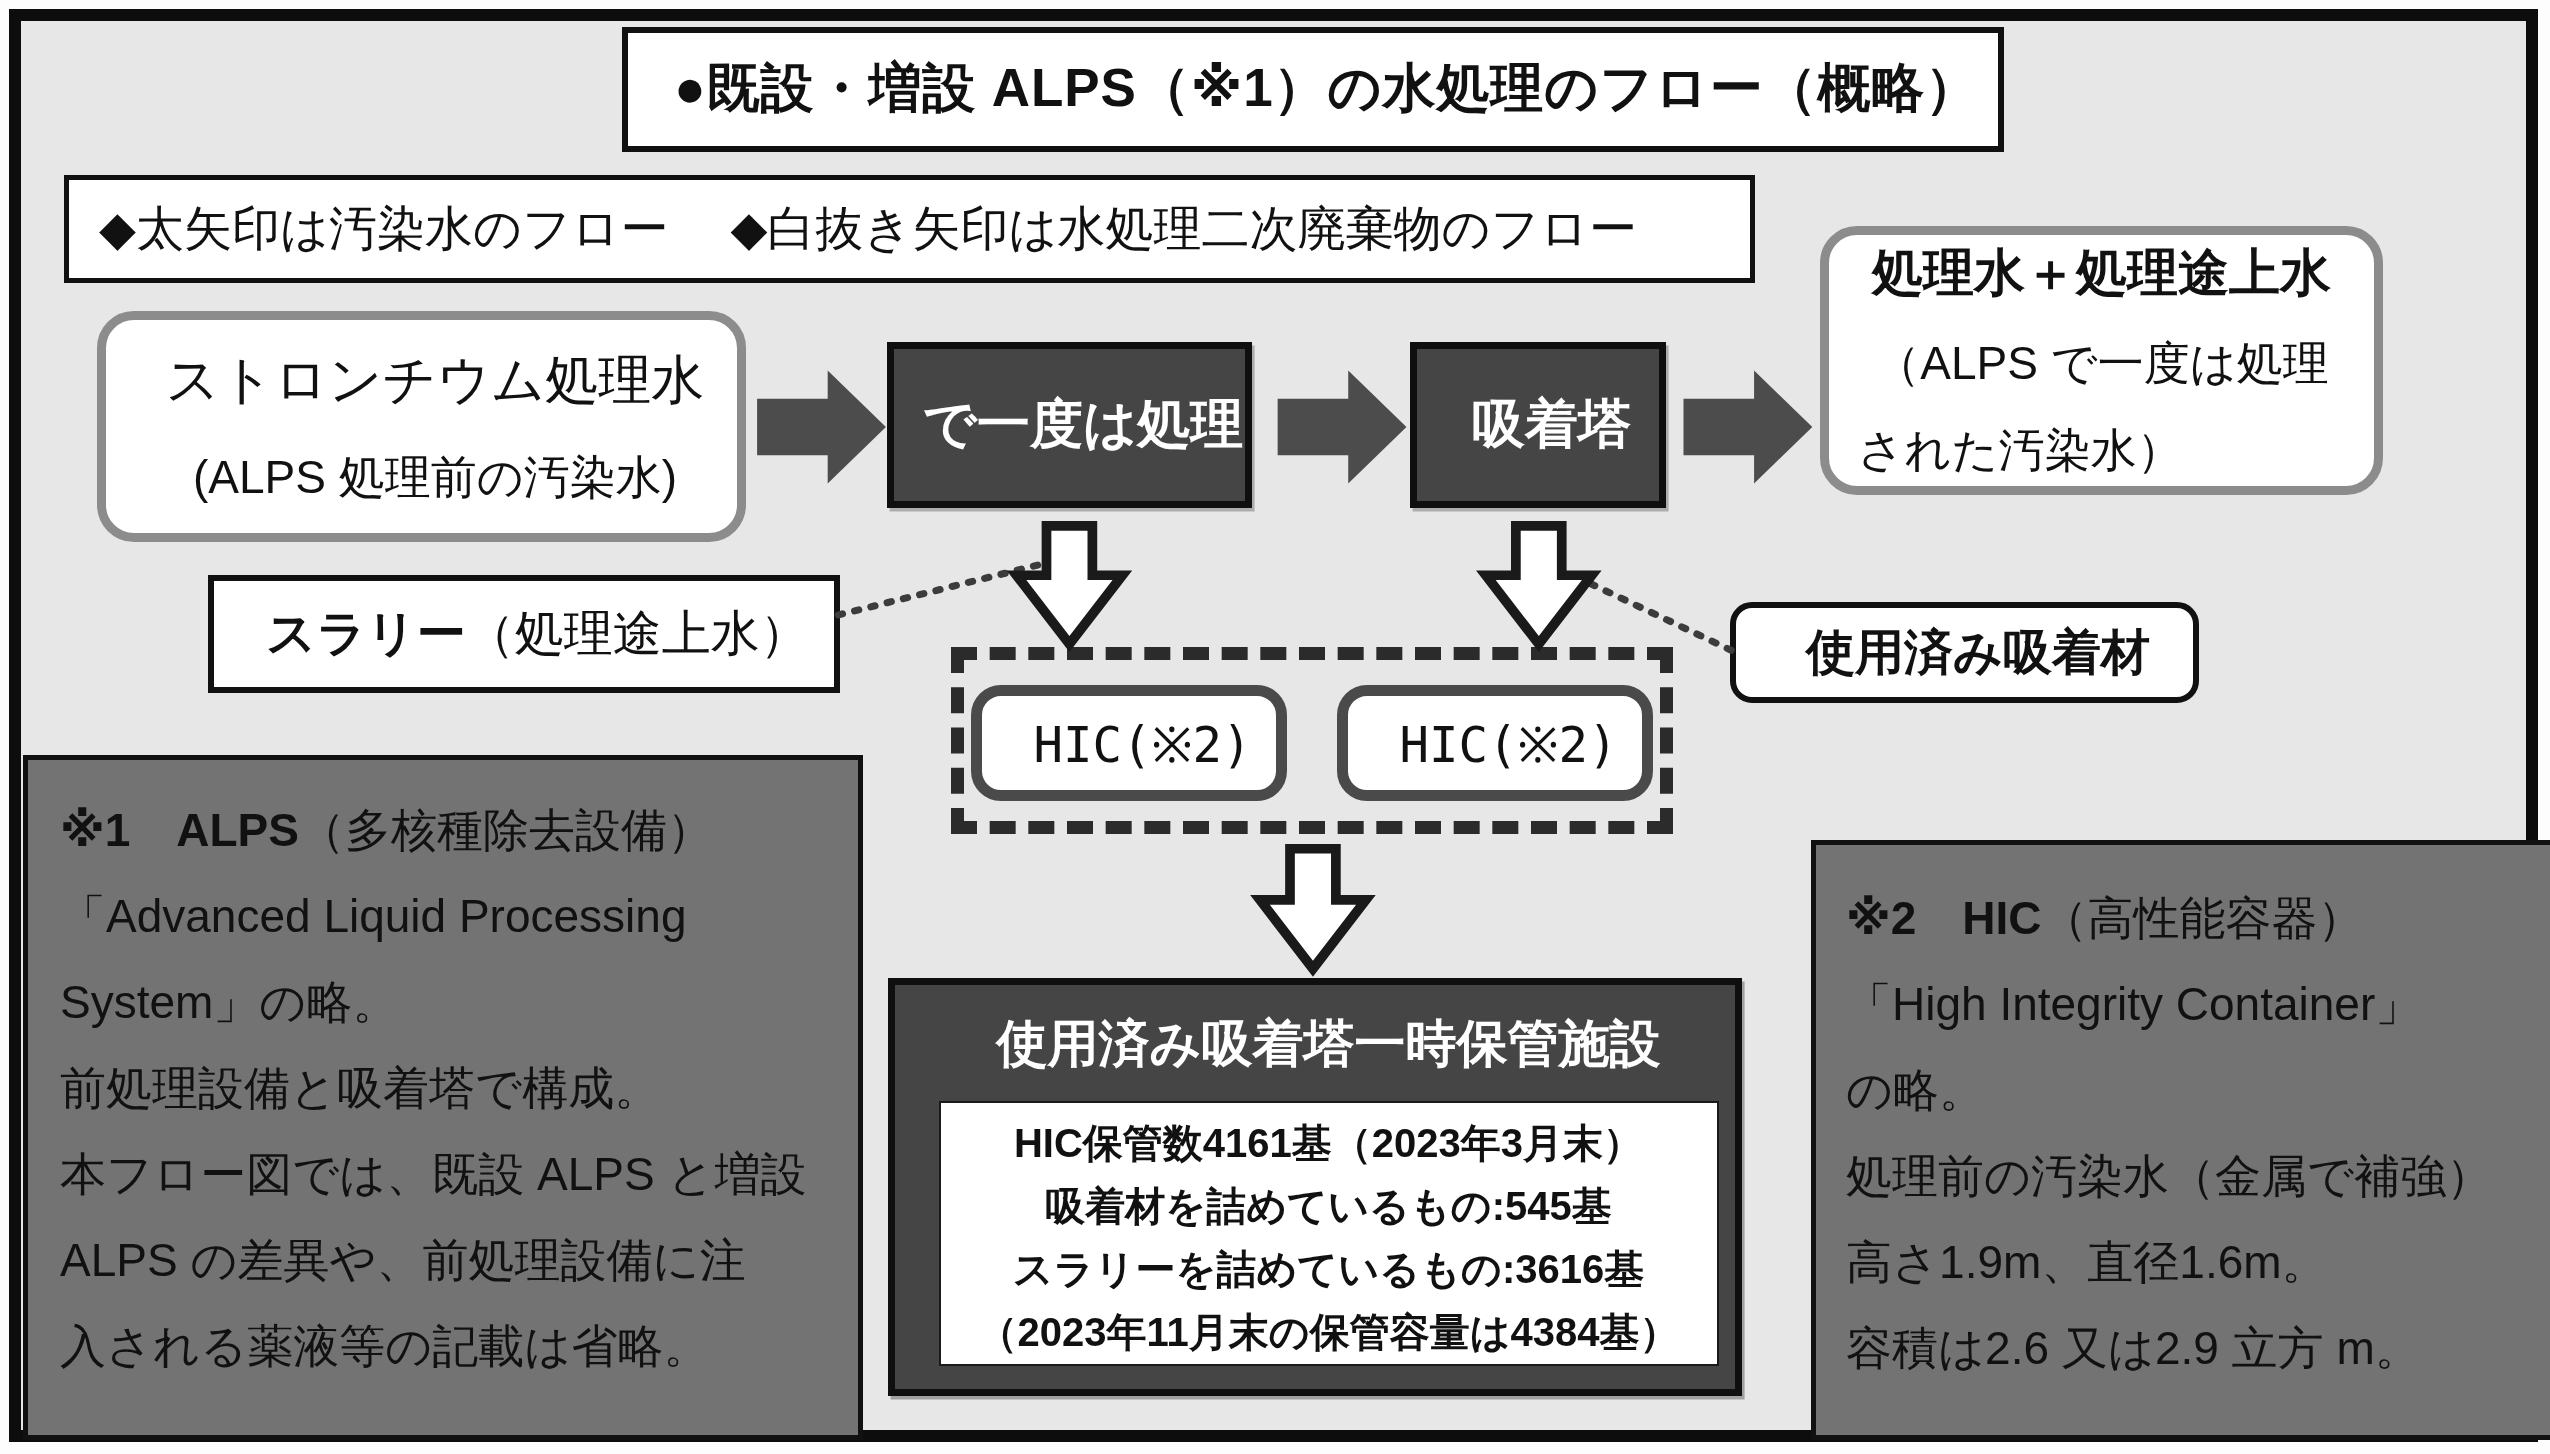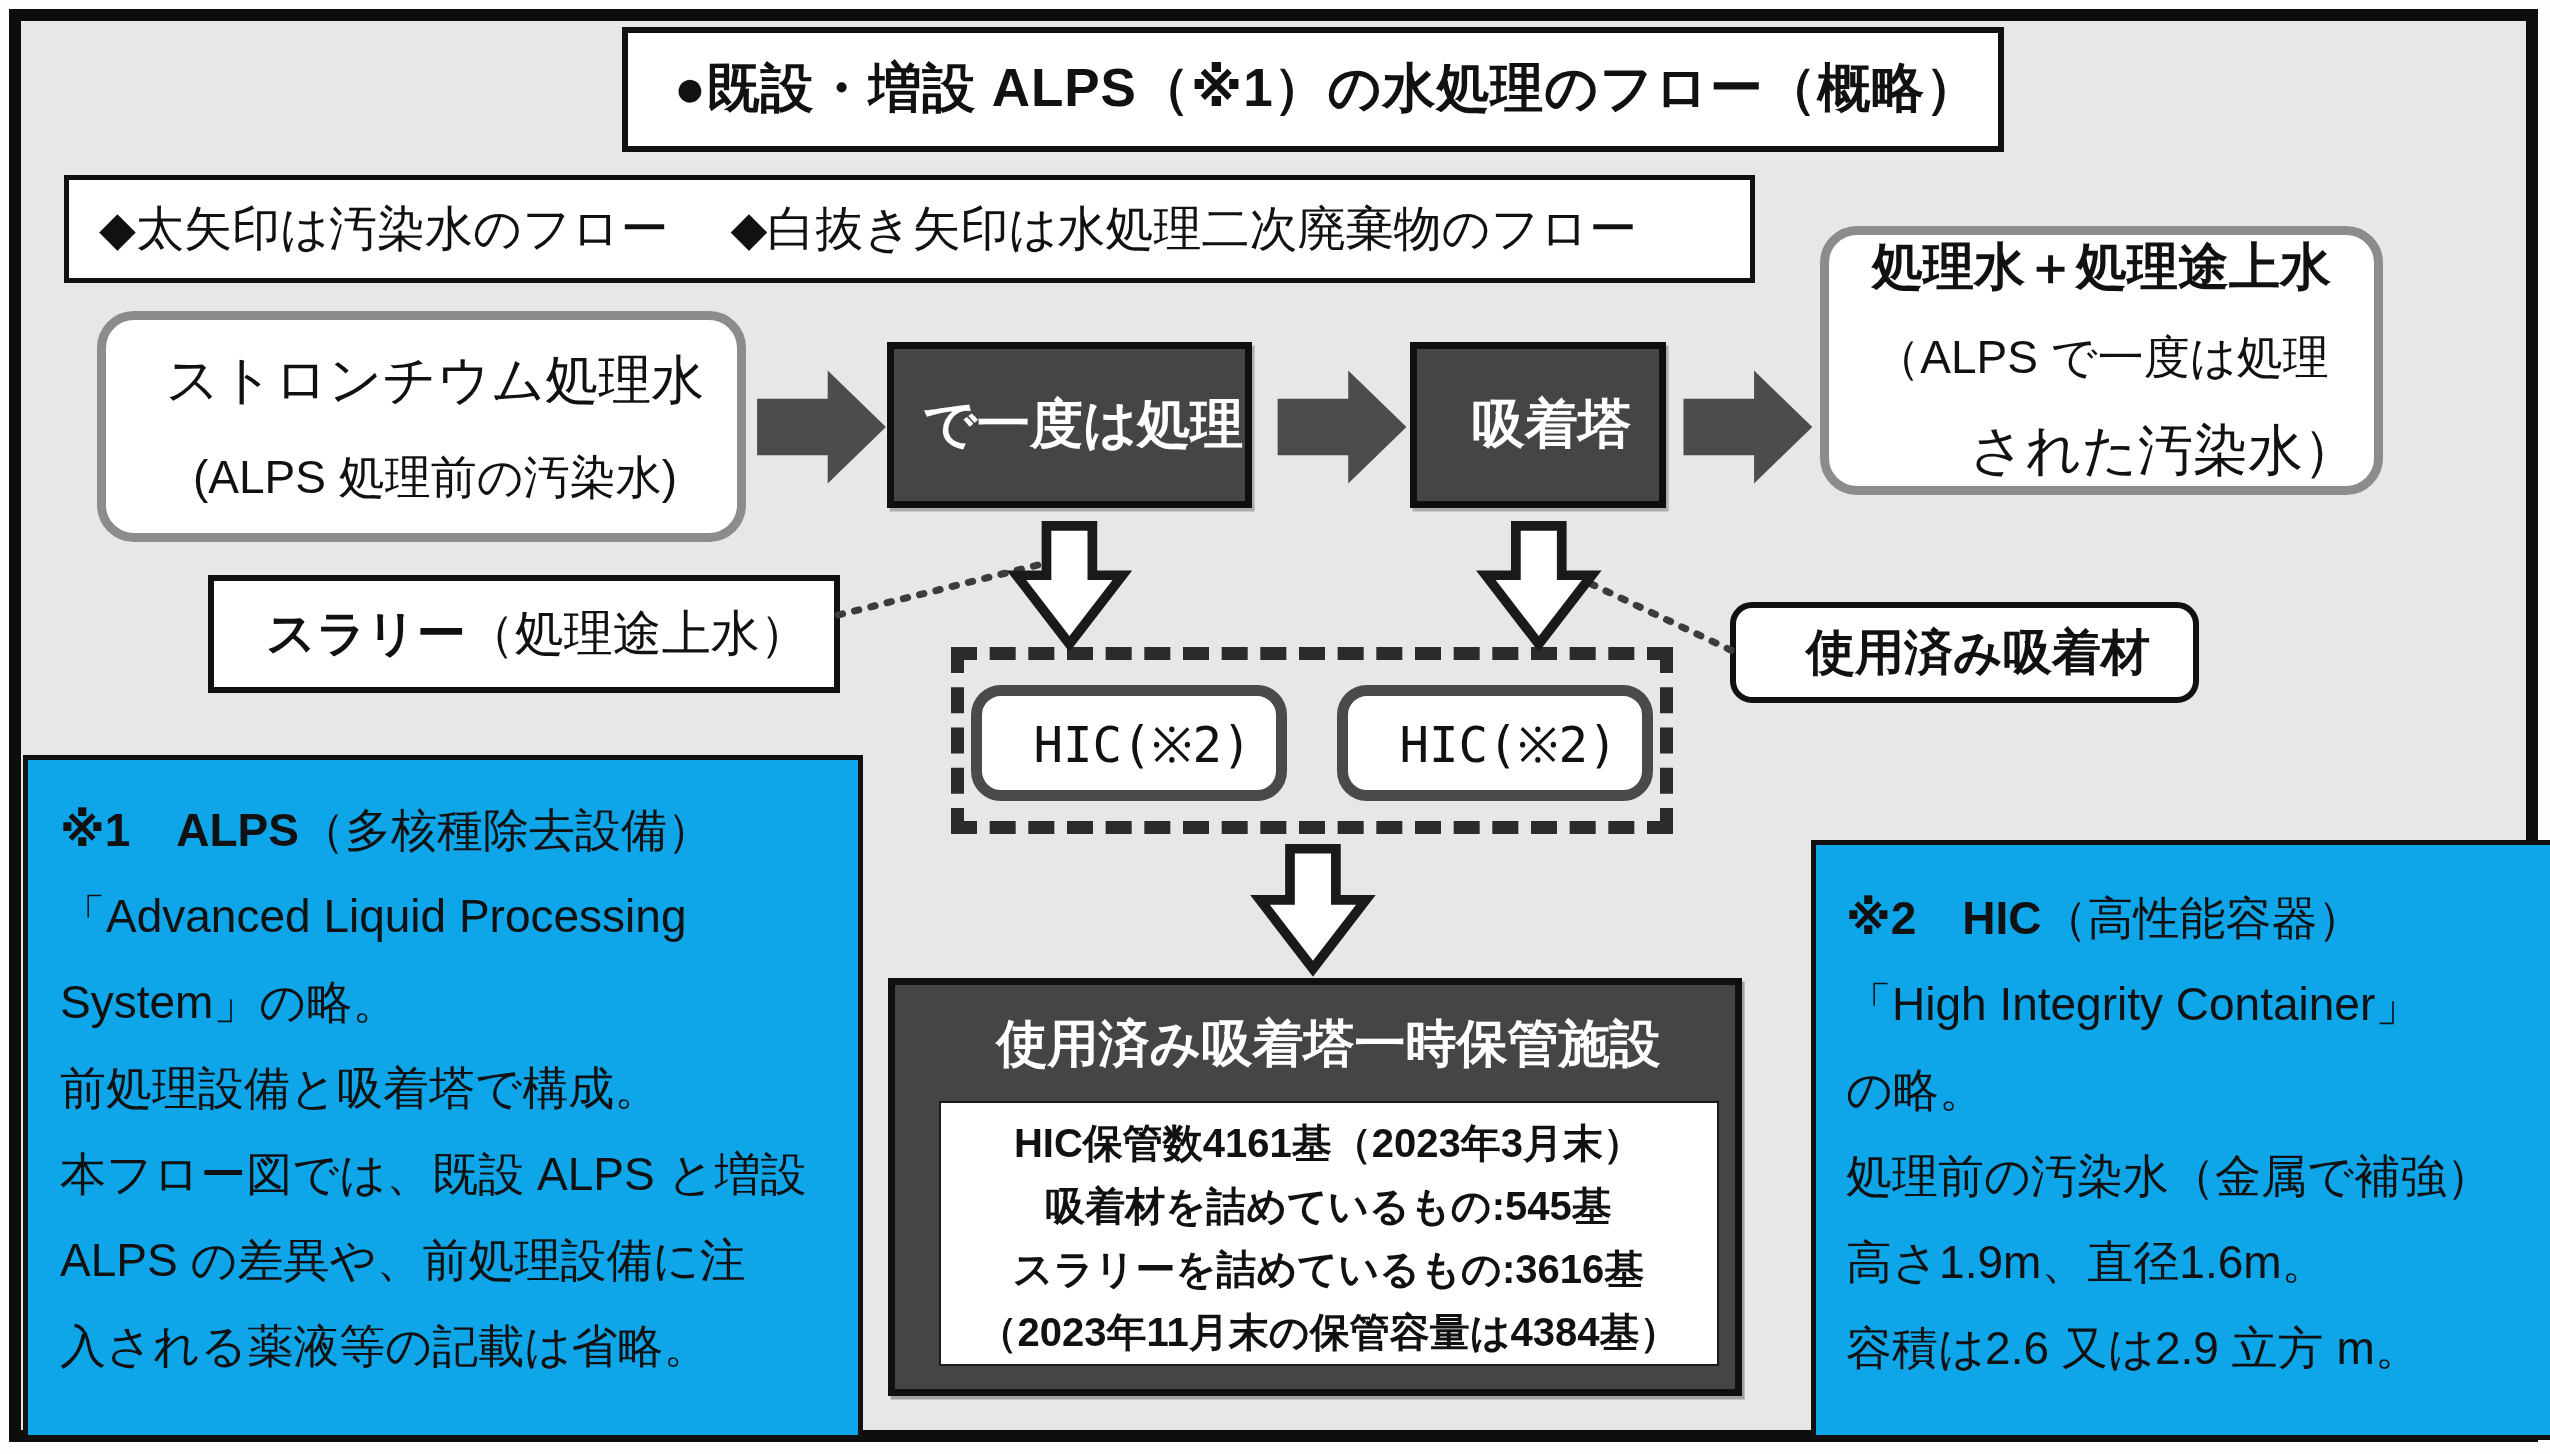--- a/index.html
+++ b/index.html
@@ -44,21 +44,21 @@
     border: 9.7px solid #8c8c8c;
     border-radius: 37px;
     display: flex; flex-direction: column; justify-content: center;
   }
   .sr-box { left: 97px; top: 311px; width: 649px; height: 231px; gap: 30px; }
   .sr-title { text-align: center; font-size: 53px; font-weight: 400; }
   .sr-sub   { text-align: center; font-size: 46px; }
   .treated-box { left: 1820px; top: 226px; width: 563px; height: 269px; gap: 25px; padding: 8.8px 16px; }
   .treated-title { text-align: center; font-size: 51px; font-weight: 700; }
   .treated-l1 { text-align: center; font-size: 46px; }
-  .treated-l2 { text-align: right; font-size: 55px; padding-left: 12.4px; }
+  .treated-l2 { text-align: left; font-size: 46px; padding-left: 12.4px; }
   .darkbox {
     background: #454545;
     border: 7px solid #0f0f0f;
     color: #ffffff;
     display: flex; align-items: center; justify-content: center;
     font-size: 53px; font-weight: 700;
     box-shadow: 2.6px 3.5px 0 rgba(0,0,0,0.25);
   }
   .pre-box { left: 887px; top: 342px; width: 365px; height: 166px; }
   .ads-box { left: 1410px; top: 342px; width: 256px; height: 166px; }
@@ -104,21 +104,21 @@
     width: 780px; height: 265px;
     background: #ffffff;
     border: 2.6px solid #1a1a1a;
     padding-top: 8.8px;
   }
   .storage-line {
     text-align: center; font-size: 40px; font-weight: 700;
     line-height: 63px; letter-spacing: 0px;
   }
   .notebox {
-    background: #0ea5e9;
+    background: #737373;
     border: 5.3px solid #111111;
     font-size: 46px;
   }
   .note1-box { left: 23px;   top: 755px; width: 840px; height: 685px; padding: 26.5px 32px; }
   .note2-box { left: 1767px; top: 840px; width: 770px; height: 600px; padding: 30px 30px; margin-left: 44px; }
   .note-line { line-height: 86px; white-space: nowrap; }
   .note-head .b { font-weight: 700; }
   svg.overlay { position: absolute; left: 0; top: 0; pointer-events: none; }
 </style>
 </head>

